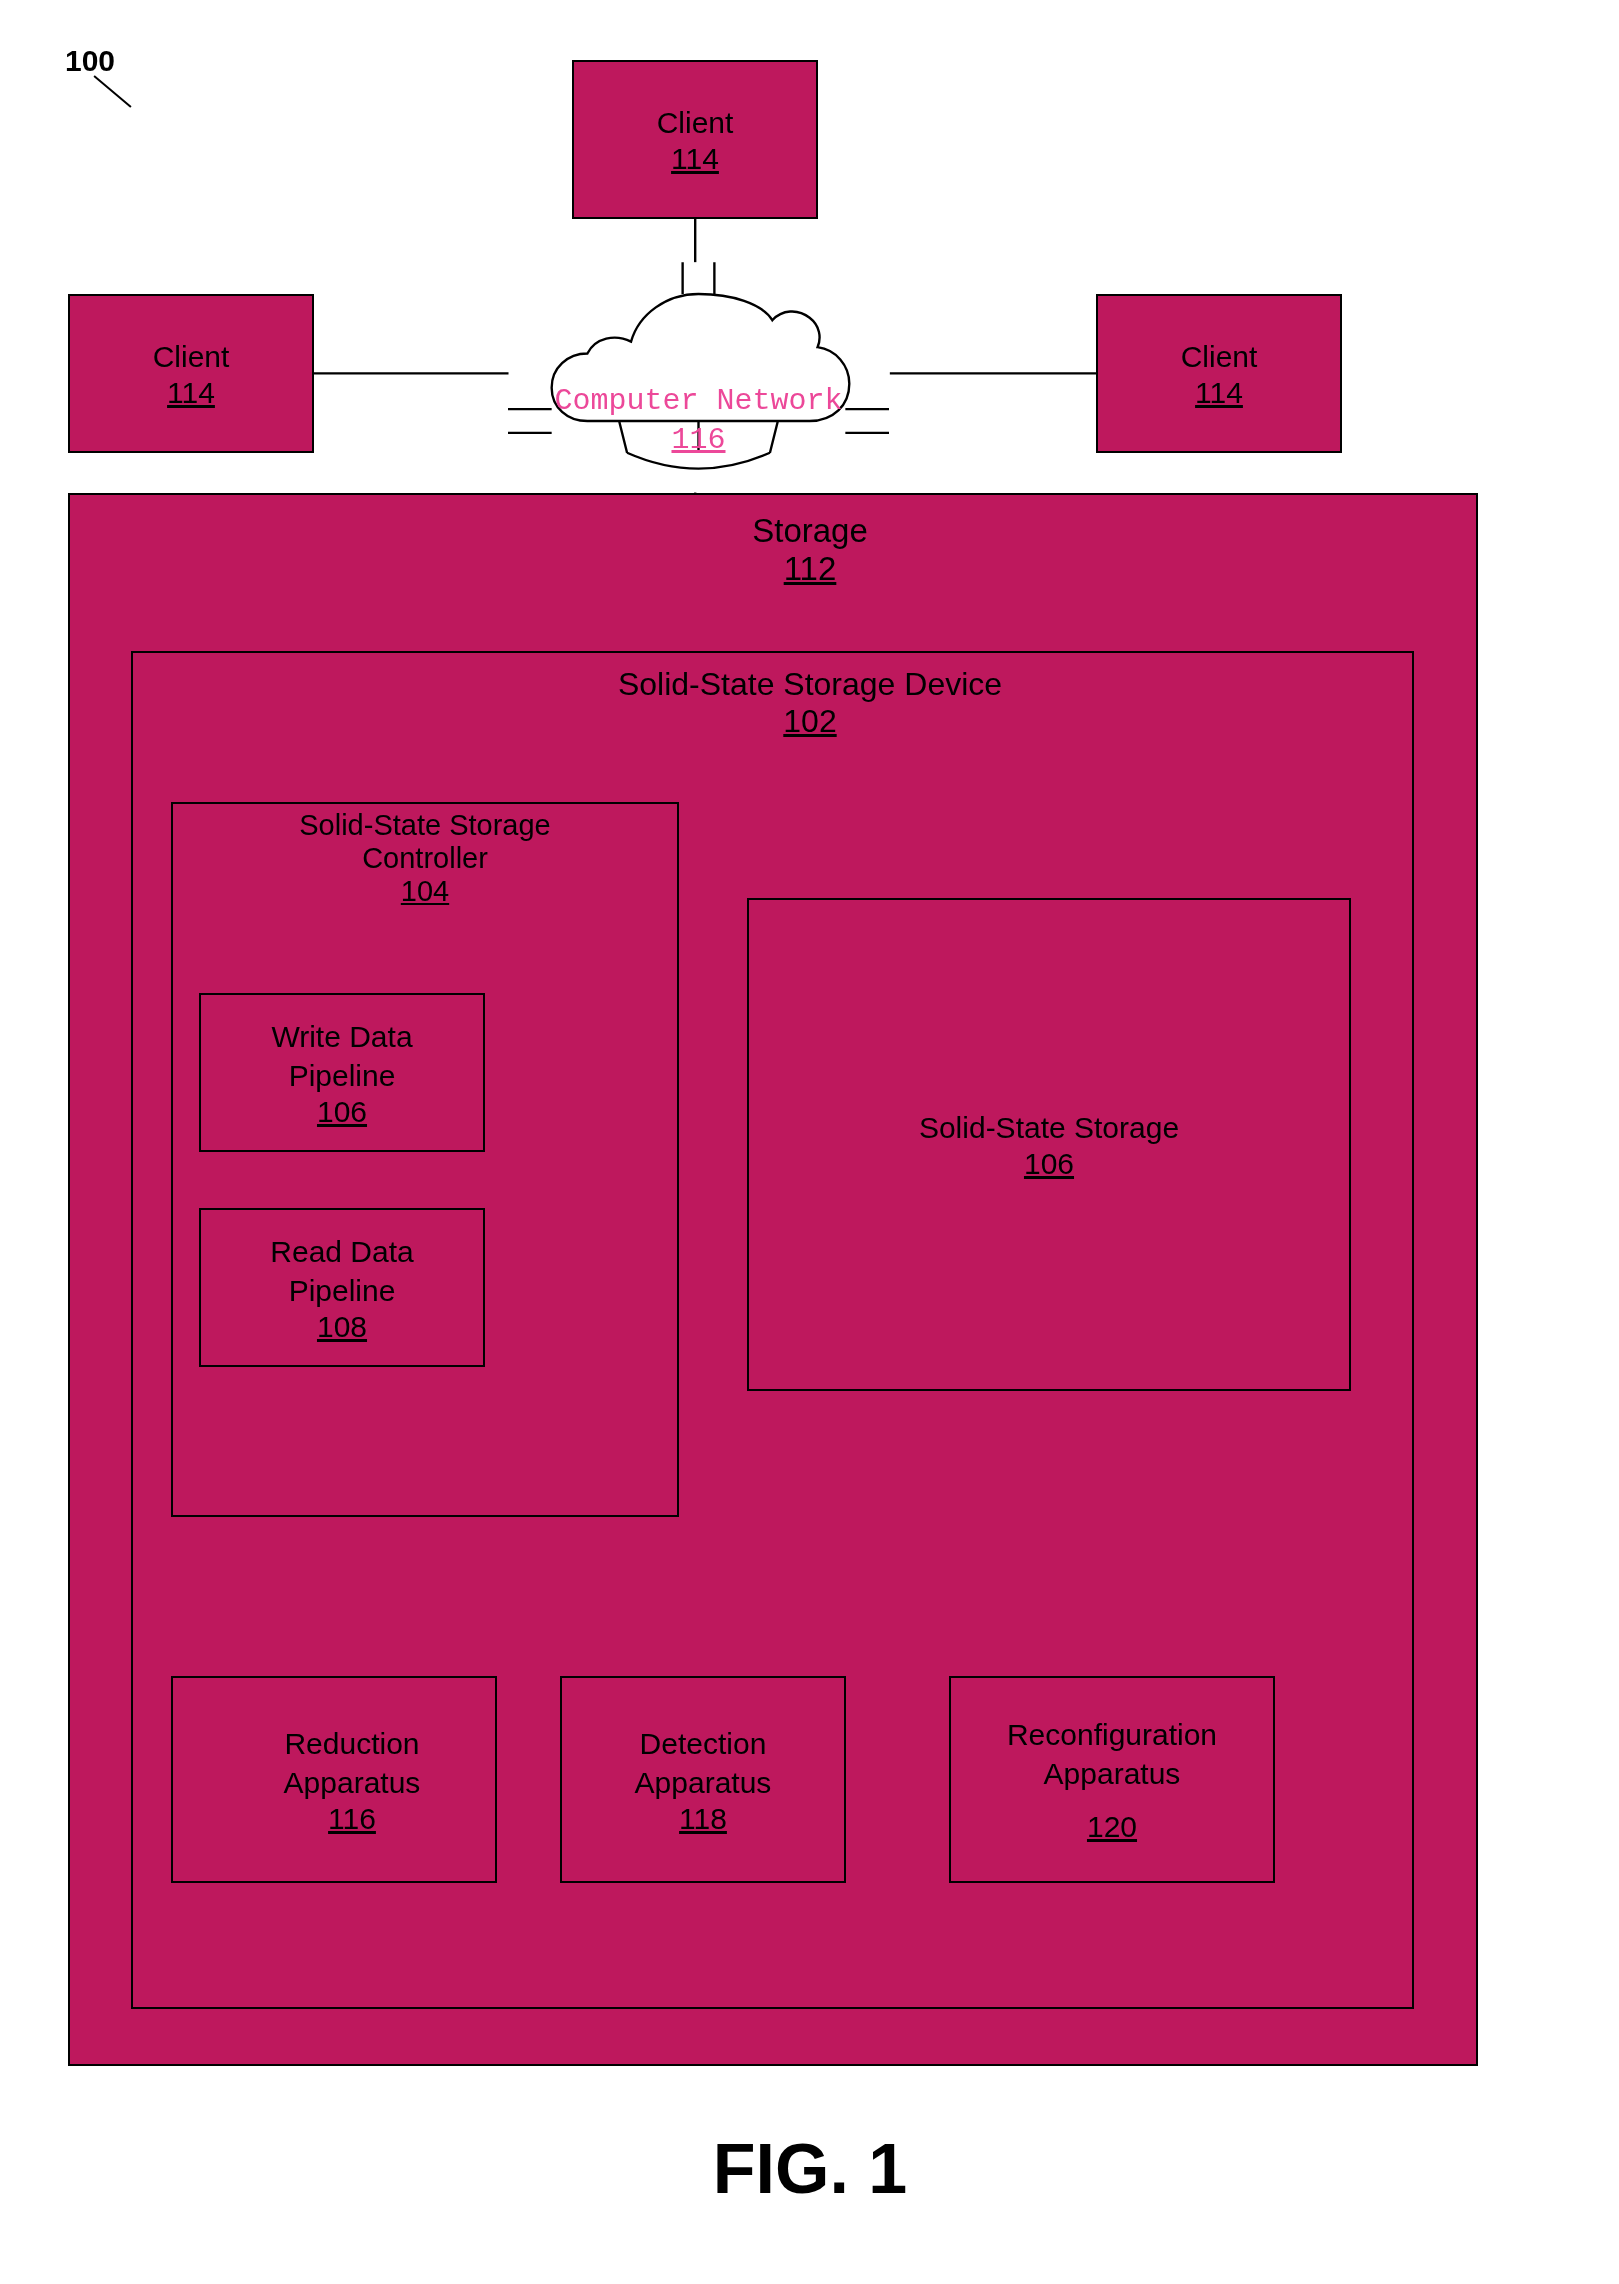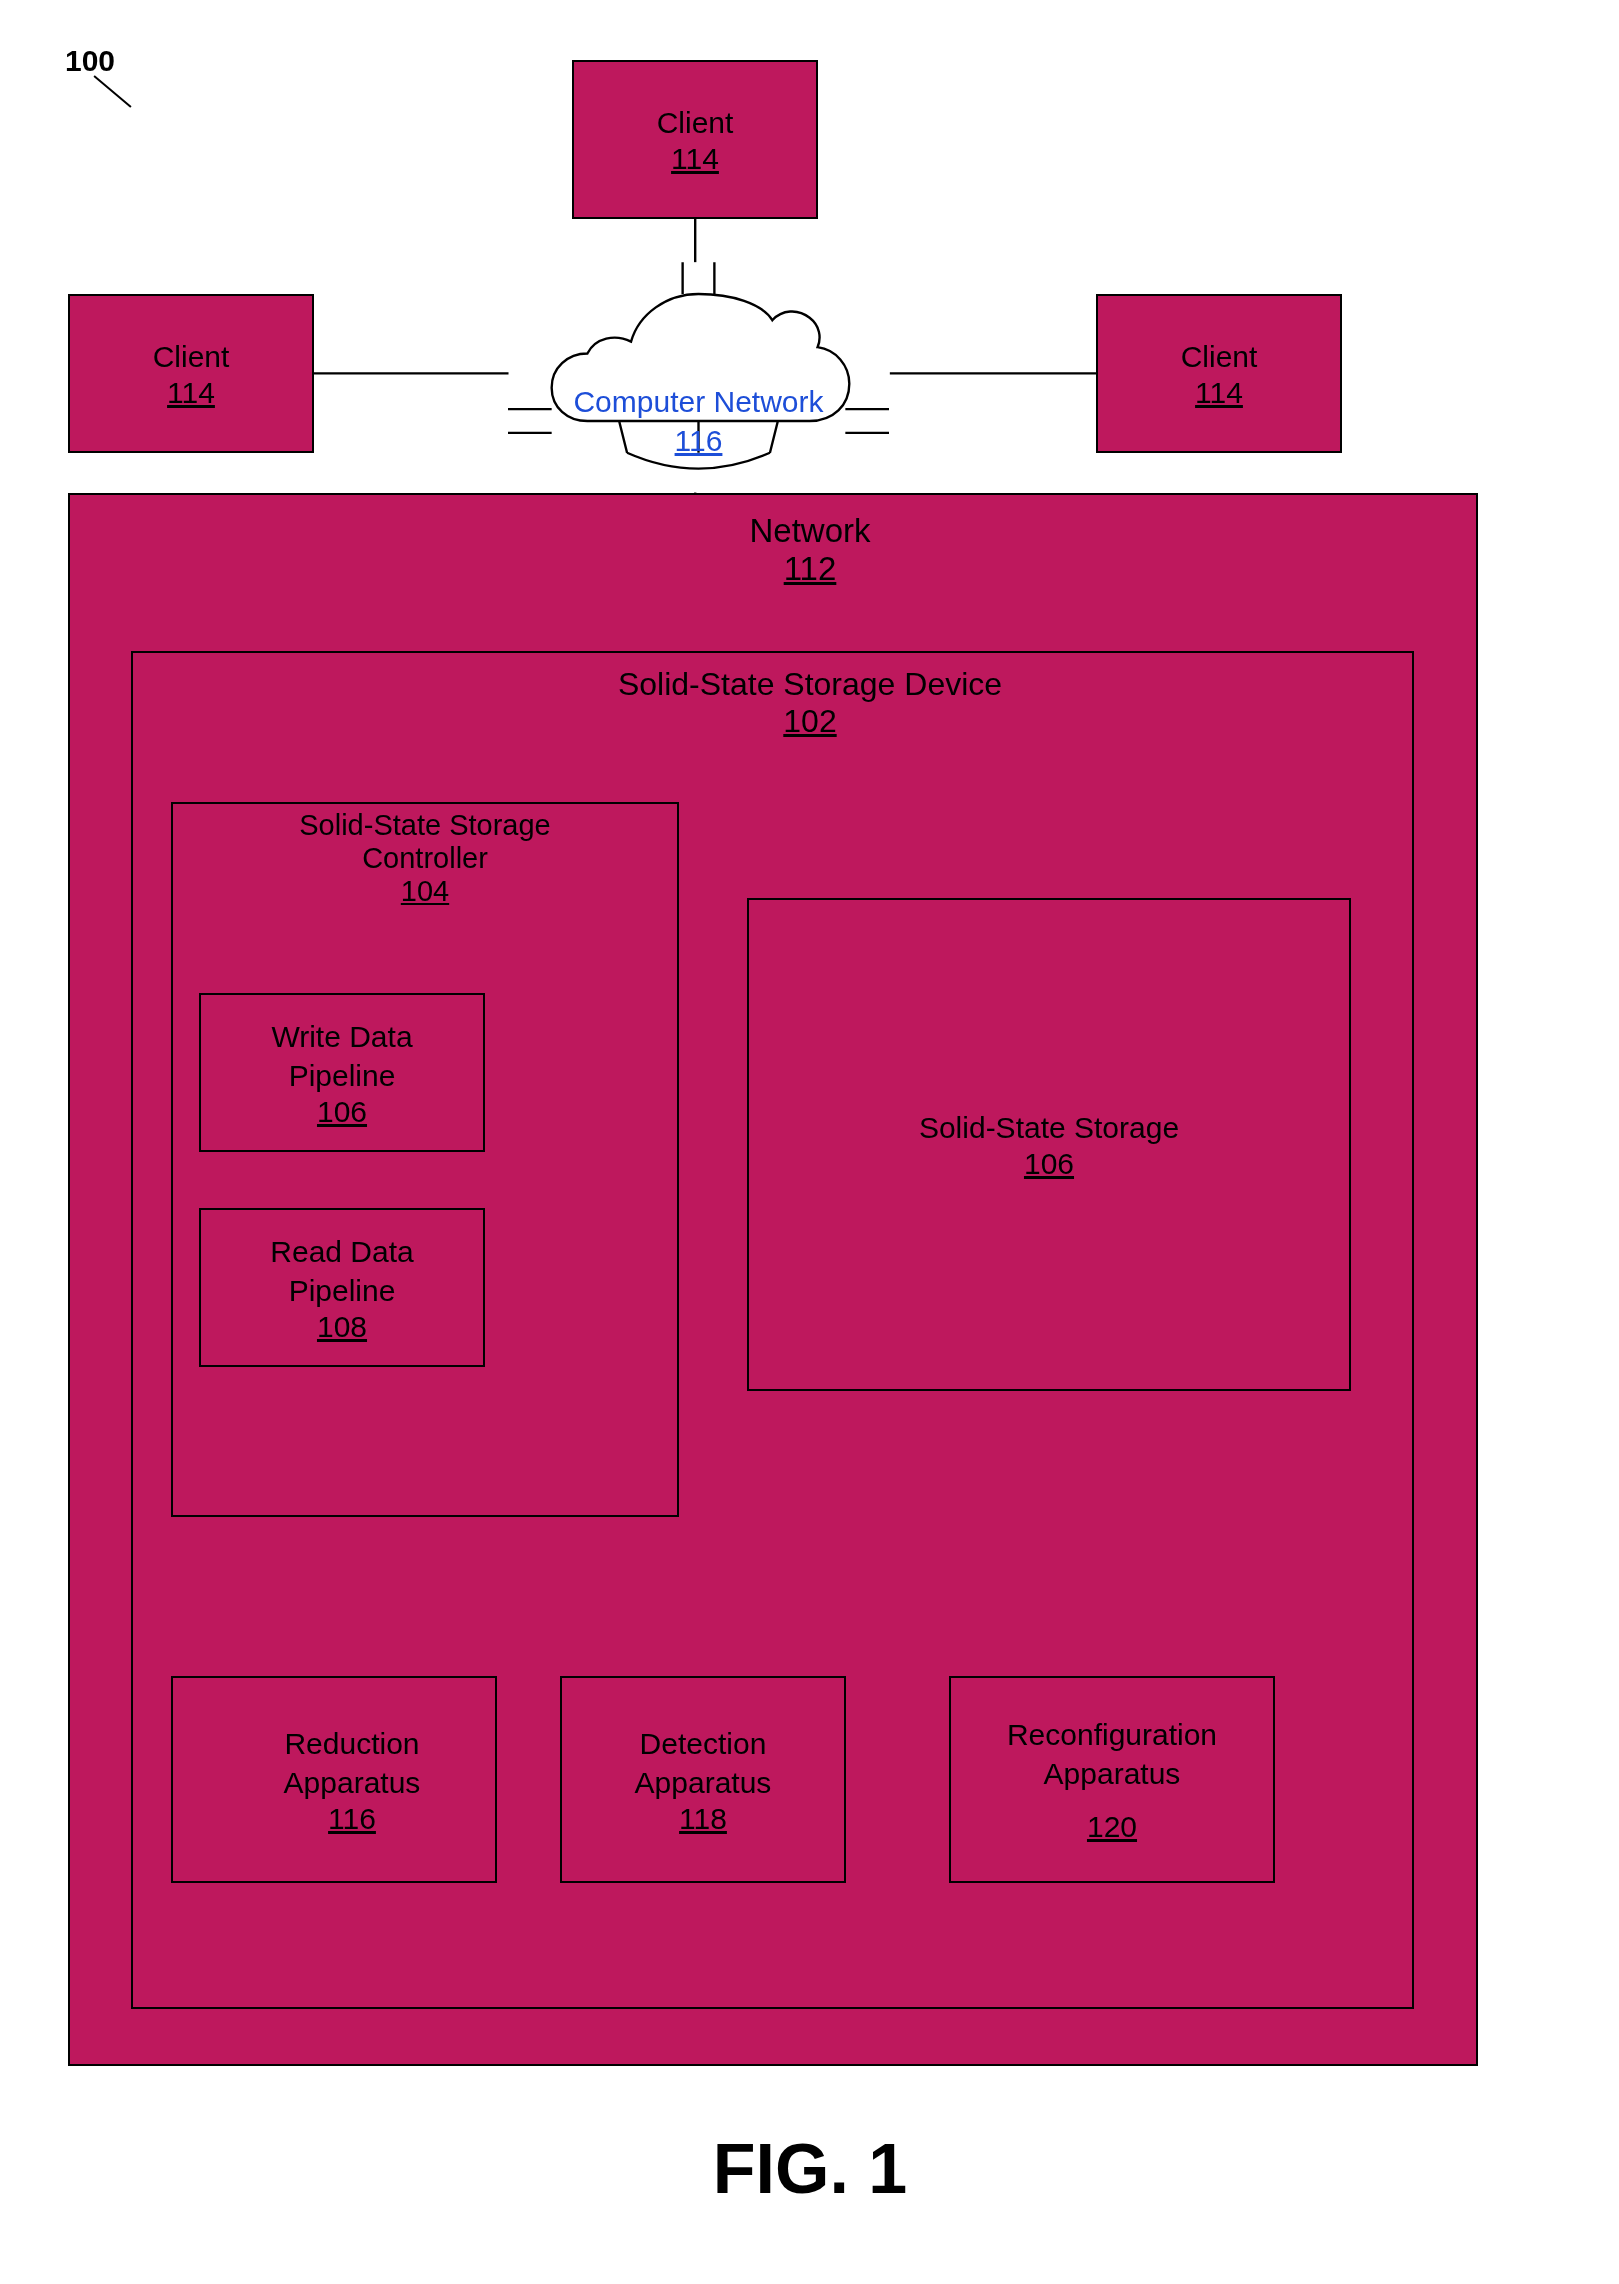--- a/index.html
+++ b/index.html
@@ -180,21 +180,22 @@
       width: 100%;
       height: 100%;
     }
 
     .cloud-text {
       position: relative;
       z-index: 2;
       text-align: center;
       font-size: 30px;
       line-height: 1.3;
-      color: #1d4ed8;
+      color: #ec4899;
+      font-family: Liberation Mono, monospace;
     }
 
     .cloud-num {
       font-size: 30px;
       text-decoration: underline;
       display: block;
     }
 
     
     .computer-label {
@@ -334,21 +335,21 @@
     <div class="cloud-text">
       <span>Computer
 Network</span>
       <span class="cloud-num">116</span>
     </div>
   </div>
 
   <div class="box computer-box"></div>
 
   <div class="computer-label">
-    <span>Network</span>
+    <span>Storage</span>
     <span class="num">112</span>
   </div>
 
   <div class="box sssd-box"></div>
 
   <div class="sssd-label">
     <span>Solid-State Storage Device</span>
     <span class="num">102</span>
   </div>
 

